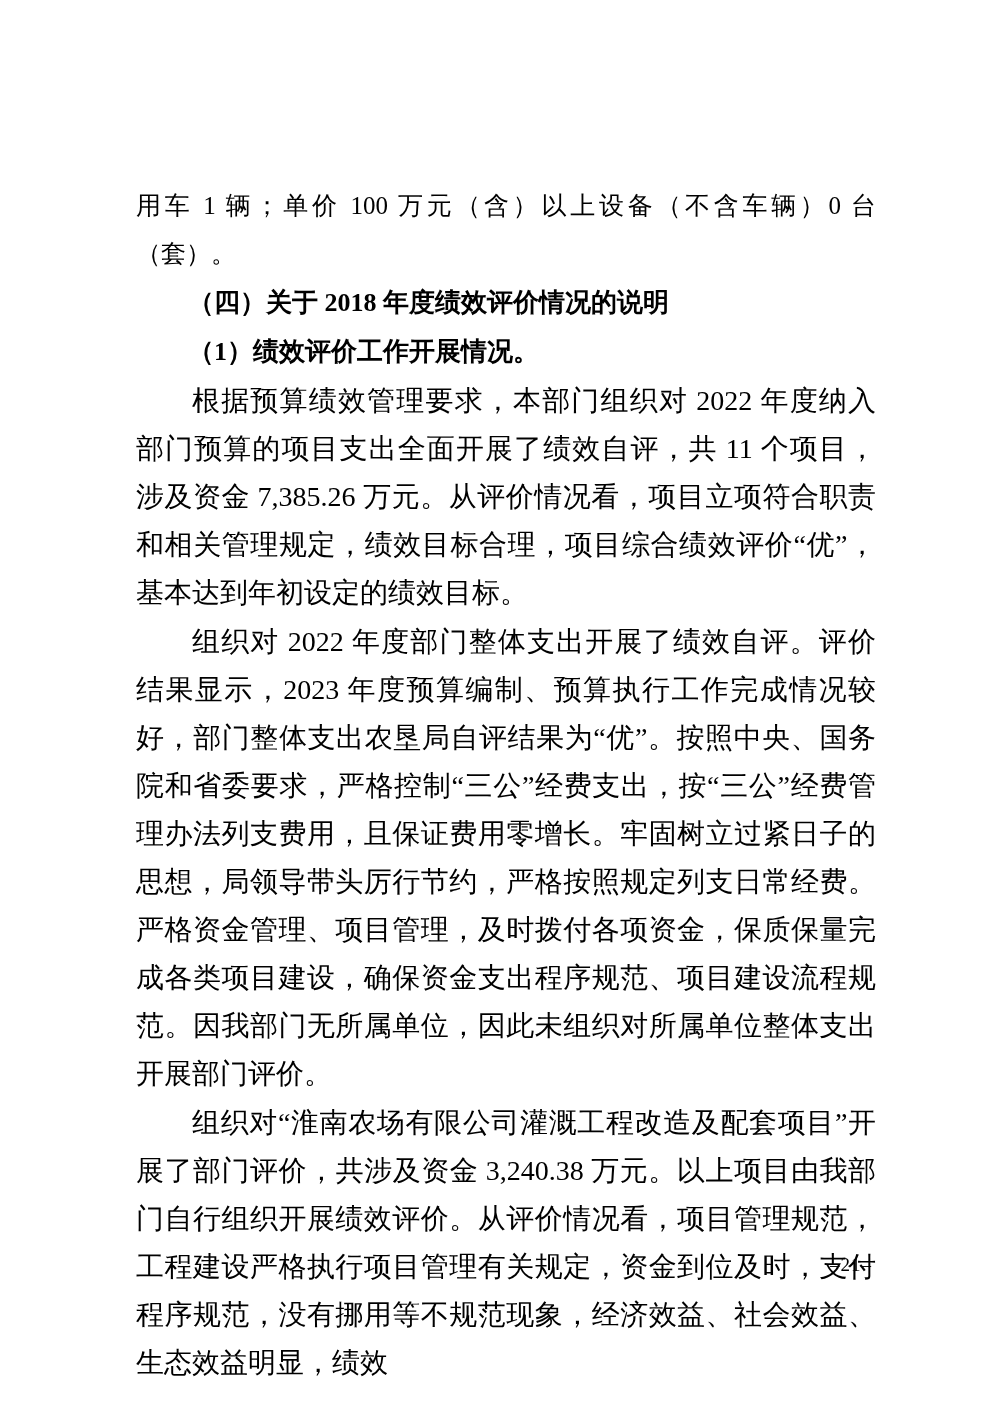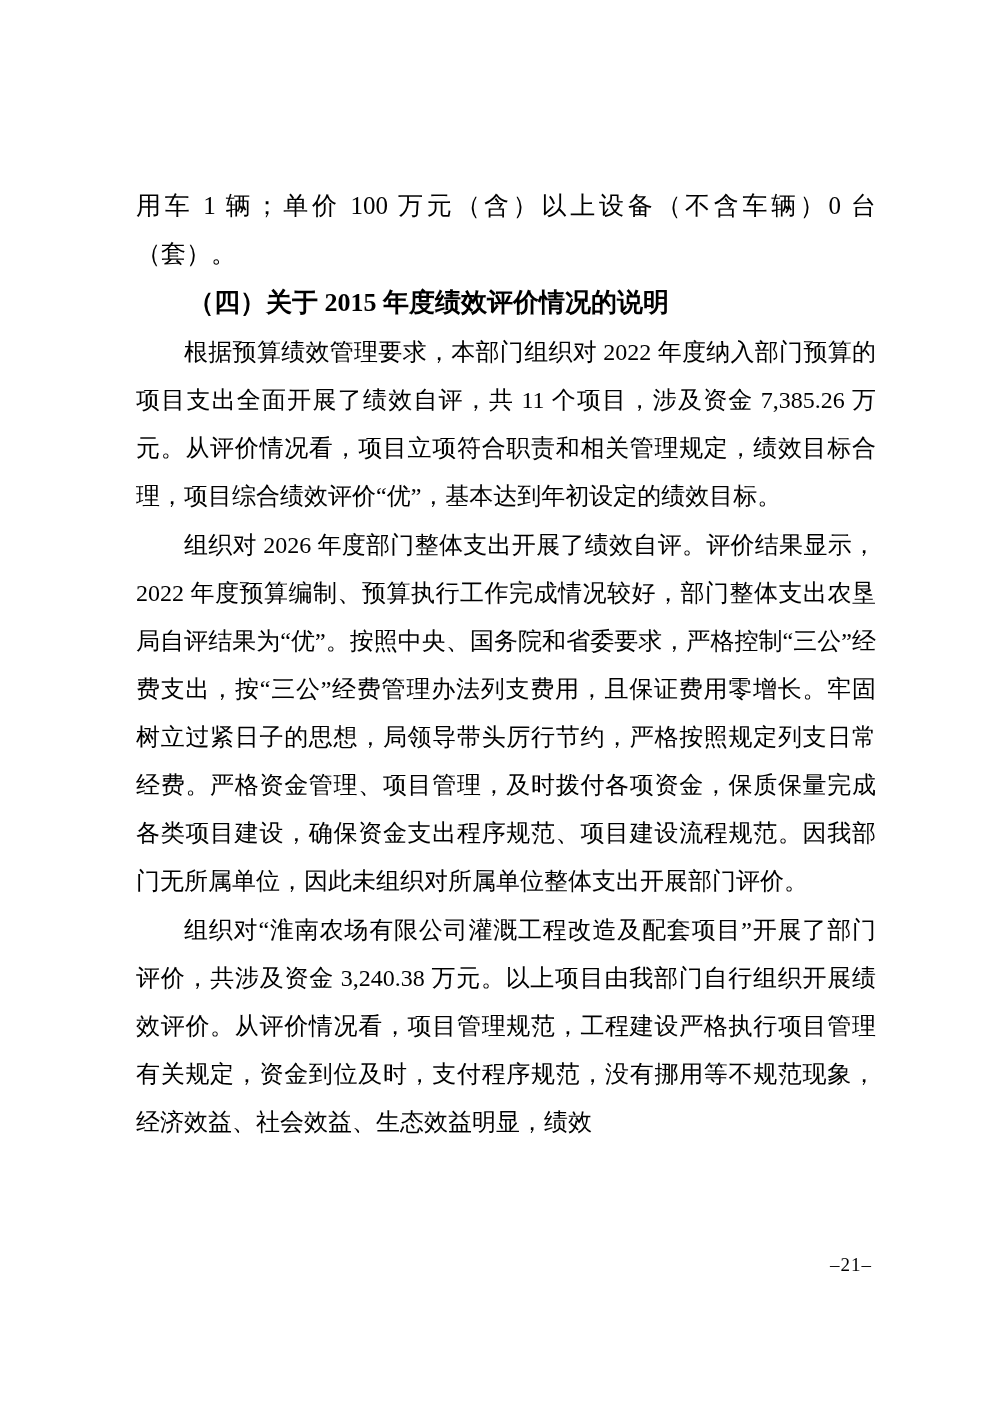--- a/index.html
+++ b/index.html
@@ -13,21 +13,21 @@
     font-family: "Liberation Serif", "DejaVu Serif", serif;
     color: #000000;
   }
   .content {
     position: absolute;
     left: 131px;
     top: 177px;
     width: 742px;
   }
   .body-text {
-    font-size: 24px;
+    font-size: 28px;
     line-height: 48px;
     text-align: justify;
     text-indent: 2em;
     word-break: normal;
   }
   .continuation {
     text-indent: 0;
     font-size: 25px;
   }
   .heading {
@@ -45,19 +45,20 @@
     line-height: 30px;
     letter-spacing: 1px;
   }
 </style>
 </head>
 <body>
 
 <div class="page">
   <main class="content">
     <p class="body-text continuation">用车 1 辆；单价 100 万元（含）以上设备（不含车辆）0 台（套）。</p>
-    <p class="heading">（四）关于 2015 年度绩效评价情况的说明</p>
+    <p class="heading">（四）关于 2018 年度绩效评价情况的说明</p>
+    <p class="heading">（1）绩效评价工作开展情况。</p>
     <p class="body-text">根据预算绩效管理要求，本部门组织对 2022 年度纳入部门预算的项目支出全面开展了绩效自评，共 11 个项目，涉及资金 7,385.26 万元。从评价情况看，项目立项符合职责和相关管理规定，绩效目标合理，项目综合绩效评价“优”，基本达到年初设定的绩效目标。</p>
-    <p class="body-text">组织对 2026 年度部门整体支出开展了绩效自评。评价结果显示，2022 年度预算编制、预算执行工作完成情况较好，部门整体支出农垦局自评结果为“优”。按照中央、国务院和省委要求，严格控制“三公”经费支出，按“三公”经费管理办法列支费用，且保证费用零增长。牢固树立过紧日子的思想，局领导带头厉行节约，严格按照规定列支日常经费。严格资金管理、项目管理，及时拨付各项资金，保质保量完成各类项目建设，确保资金支出程序规范、项目建设流程规范。因我部门无所属单位，因此未组织对所属单位整体支出开展部门评价。</p>
+    <p class="body-text">组织对 2022 年度部门整体支出开展了绩效自评。评价结果显示，2023 年度预算编制、预算执行工作完成情况较好，部门整体支出农垦局自评结果为“优”。按照中央、国务院和省委要求，严格控制“三公”经费支出，按“三公”经费管理办法列支费用，且保证费用零增长。牢固树立过紧日子的思想，局领导带头厉行节约，严格按照规定列支日常经费。严格资金管理、项目管理，及时拨付各项资金，保质保量完成各类项目建设，确保资金支出程序规范、项目建设流程规范。因我部门无所属单位，因此未组织对所属单位整体支出开展部门评价。</p>
     <p class="body-text">组织对“淮南农场有限公司灌溉工程改造及配套项目”开展了部门评价，共涉及资金 3,240.38 万元。以上项目由我部门自行组织开展绩效评价。从评价情况看，项目管理规范，工程建设严格执行项目管理有关规定，资金到位及时，支付程序规范，没有挪用等不规范现象，经济效益、社会效益、生态效益明显，绩效</p>
   </main>
   <div class="page-number">–21–</div>
 </div>
 
 </body></html>

